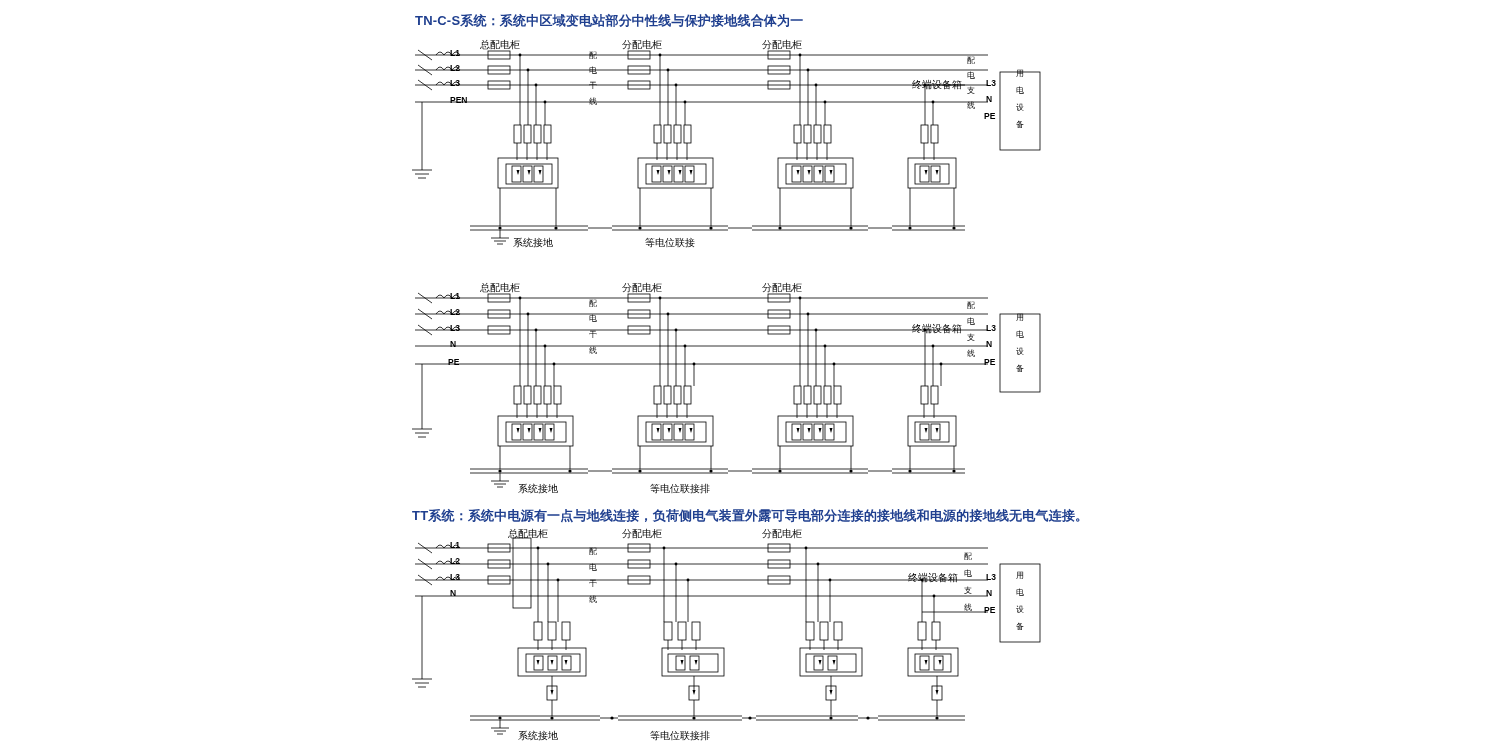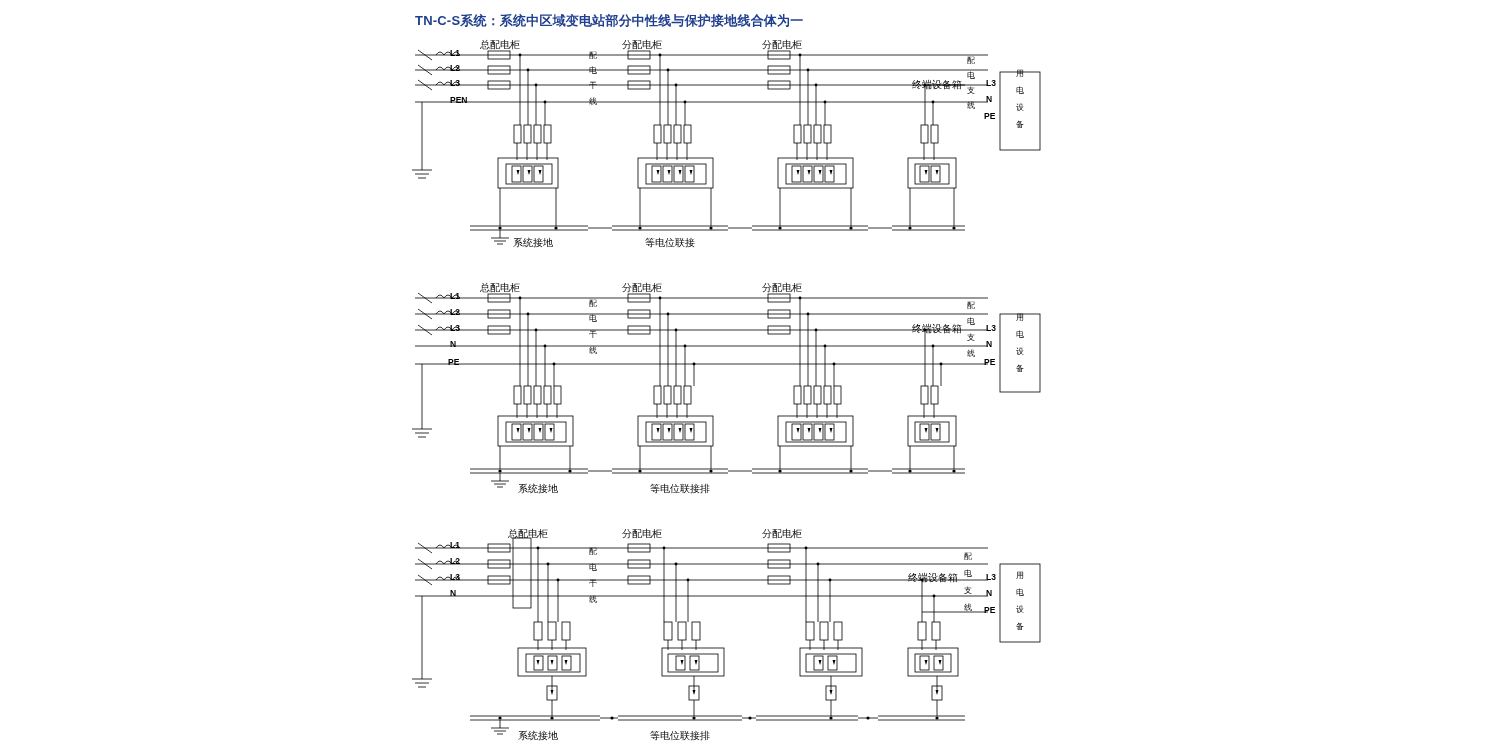--- a/index.html
+++ b/index.html
@@ -497,20 +497,21 @@
   <div class="lbl b" style="left:984px; top:358px;">PE</div>
 
   <div class="vlbl" style="left:1015px; top:312px;">用</div>
   <div class="vlbl" style="left:1015px; top:329px;">电</div>
   <div class="vlbl" style="left:1015px; top:346px;">设</div>
   <div class="vlbl" style="left:1015px; top:363px;">备</div>
 
   <div class="lbl" style="left:518px; top:484px;">系统接地</div>
   <div class="lbl" style="left:650px; top:484px;">等电位联接排</div>
 
+  <div class="sec-title" style="left:412px; top:507px;">TT系统：系统中电源有一点与地线连接，负荷侧电气装置外露可导电部分连接的接地线和电源的接地线无电气连接。</div>
 
   <svg class="diagram" width="1496" height="220" style="left:0; top:534px;">
     <g stroke="#000" stroke-width="0.8" fill="none">
       <line x1="415" y1="14" x2="965" y2="14"></line>
       <line x1="415" y1="30" x2="965" y2="30"></line>
       <line x1="415" y1="46" x2="965" y2="46"></line>
       <line x1="415" y1="62" x2="965" y2="62"></line>
 
       <line x1="418" y1="9" x2="432" y2="19"></line>
       <line x1="418" y1="25" x2="432" y2="35"></line>

